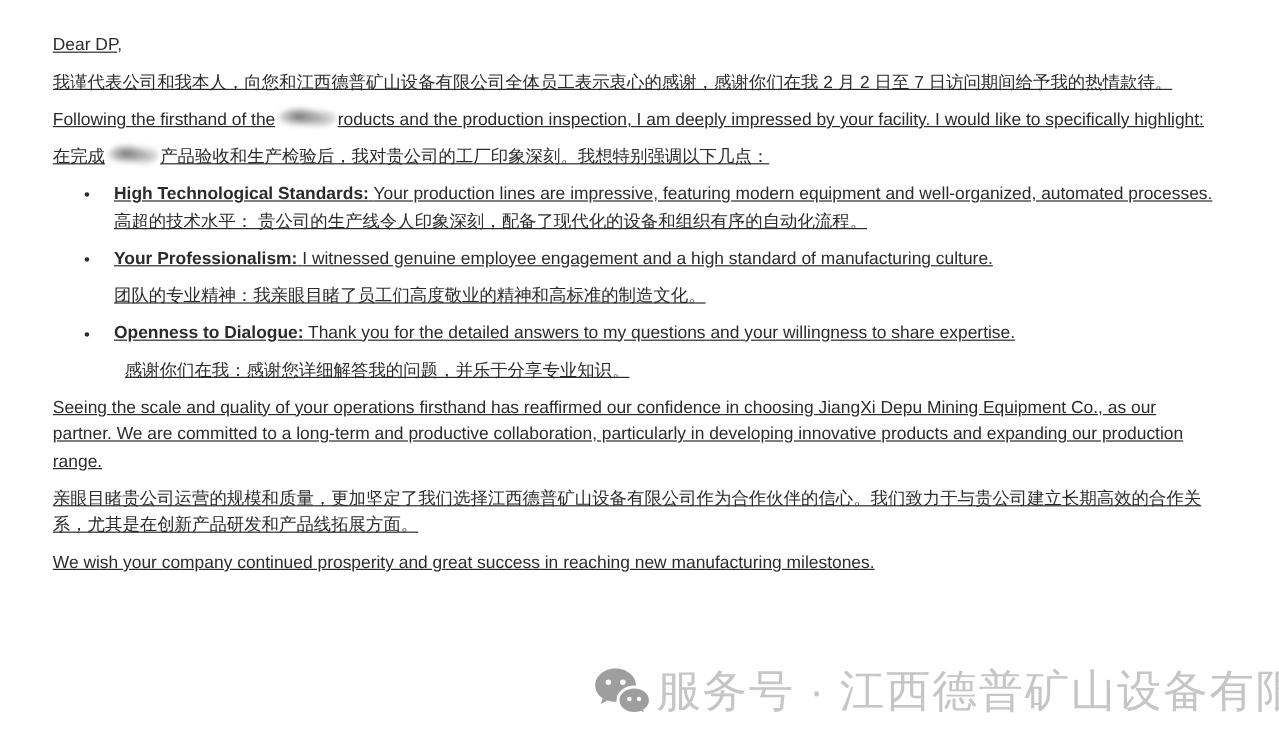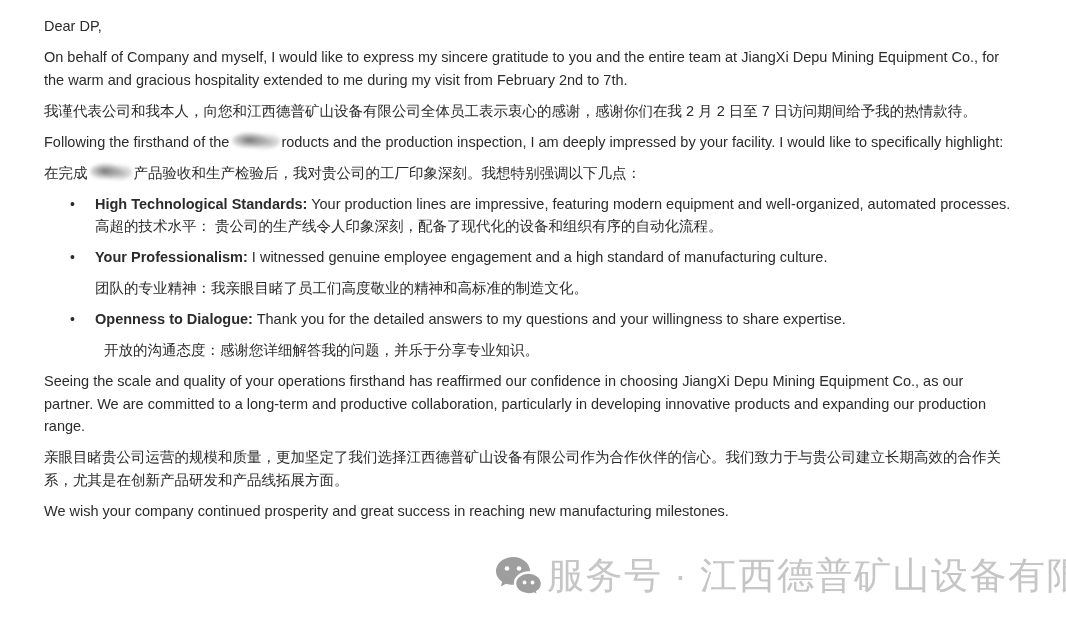--- a/index.html
+++ b/index.html
@@ -5,21 +5,21 @@
   html, body { margin:0; padding:0; }
   body {
     width:1066px; height:630px;
     background:#ffffff;
     font-family:"Liberation Sans","DejaVu Sans",sans-serif;
     font-size:14.5px; line-height:22.5px;
     color:#2b2b2b;
     position:relative; overflow:hidden;
   }
   .doc {
-    position:absolute; left:44px; top:15px; width:970px; z-index:1;
+    position:absolute; left:44px; top:27px; width:970px; z-index:1;text-decoration:underline;
   }
   .doc p { margin:0 0 8.5px 0; }
   .lead { font-weight:700;margin-top:40px; }
   ul.highlights { list-style:none; margin:0; padding:0; }
   ul.highlights li { position:relative; padding-left:51px; margin:0 0 8.5px 0; }
   ul.highlights li .marker {
     position:absolute; left:26px; top:0; font-size:14px;
   }
   .zh-line { margin-top:8.5px; }
   .zh-line.indent { padding-left:9px; }
@@ -52,21 +52,20 @@
     <path d="M34.5 18.5 c-7.5 0 -13.5 5 -13.5 11 0 6.1 6 11 13.5 11 1.9 0 3.8 -.3 5.5 -.9 l4.5 2.4 -1.2 -4.1 c3 -2 4.7 -5 4.7 -8.4 0 -6 -6 -11 -13.5 -11 Z" fill="#9e9e9e" stroke="#ffffff" stroke-width="2.5"></path>
     <circle cx="30.5" cy="28.5" r="1.9" fill="#ffffff"></circle>
     <circle cx="38.5" cy="28.5" r="1.9" fill="#ffffff"></circle>
   </svg>
   <span>服务号 · 江西德普矿山设备有限公司</span>
 </div>
 
 <div class="doc">
   <p>Dear DP,</p>
 
-  <p>On behalf of Company and myself, I would like to express my sincere gratitude to you and the entire team at JiangXi Depu Mining Equipment Co., for the warm and gracious hospitality extended to me during my visit from February 2nd to 7th.</p>
   <p>我谨代表公司和我本人，向您和江西德普矿山设备有限公司全体员工表示衷心的感谢，感谢你们在我 2 月 2 日至 7 日访问期间给予我的热情款待。</p>
 
   <p><span>Following the firsthand of the</span><span class="redact en"></span><span>roducts and the production inspection, I am deeply impressed by your facility. I would like to specifically highlight:</span></p>
   <p><span>在完成</span><span class="redact zh"></span><span>产品验收和生产检验后，我对贵公司的工厂印象深刻。我想特别强调以下几点：</span></p>
 
   <ul class="highlights">
     <li>
       <span class="marker">•</span>
       <span class="lead">High Technological Standards:</span>
       <span>Your production lines are impressive, featuring modern equipment and well-organized, automated processes.  高超的技术水平： 贵公司的生产线令人印象深刻，配备了现代化的设备和组织有序的自动化流程。</span>
@@ -74,21 +73,21 @@
     <li>
       <span class="marker">•</span>
       <span class="lead">Your Professionalism:</span>
       <span>I witnessed genuine employee engagement and a high standard of manufacturing culture.</span>
       <div class="zh-line">团队的专业精神：我亲眼目睹了员工们高度敬业的精神和高标准的制造文化。</div>
     </li>
     <li>
       <span class="marker">•</span>
       <span class="lead">Openness to Dialogue:</span>
       <span>Thank you for the detailed answers to my questions and your willingness to share expertise.</span>
-      <div class="zh-line indent">开放的沟通态度：感谢您详细解答我的问题，并乐于分享专业知识。</div>
+      <div class="zh-line indent">感谢你们在我：感谢您详细解答我的问题，并乐于分享专业知识。</div>
     </li>
   </ul>
 
 
   <p>Seeing the scale and quality of your operations firsthand has reaffirmed our confidence in choosing JiangXi Depu Mining Equipment Co., as our partner. We are committed to a long-term and productive collaboration, particularly in developing innovative products and expanding our production range.</p>
   <p>亲眼目睹贵公司运营的规模和质量，更加坚定了我们选择江西德普矿山设备有限公司作为合作伙伴的信心。我们致力于与贵公司建立长期高效的合作关系，尤其是在创新产品研发和产品线拓展方面。</p>
 
   <p>We wish your company continued prosperity and great success in reaching new manufacturing milestones.</p>
 
 </div>

